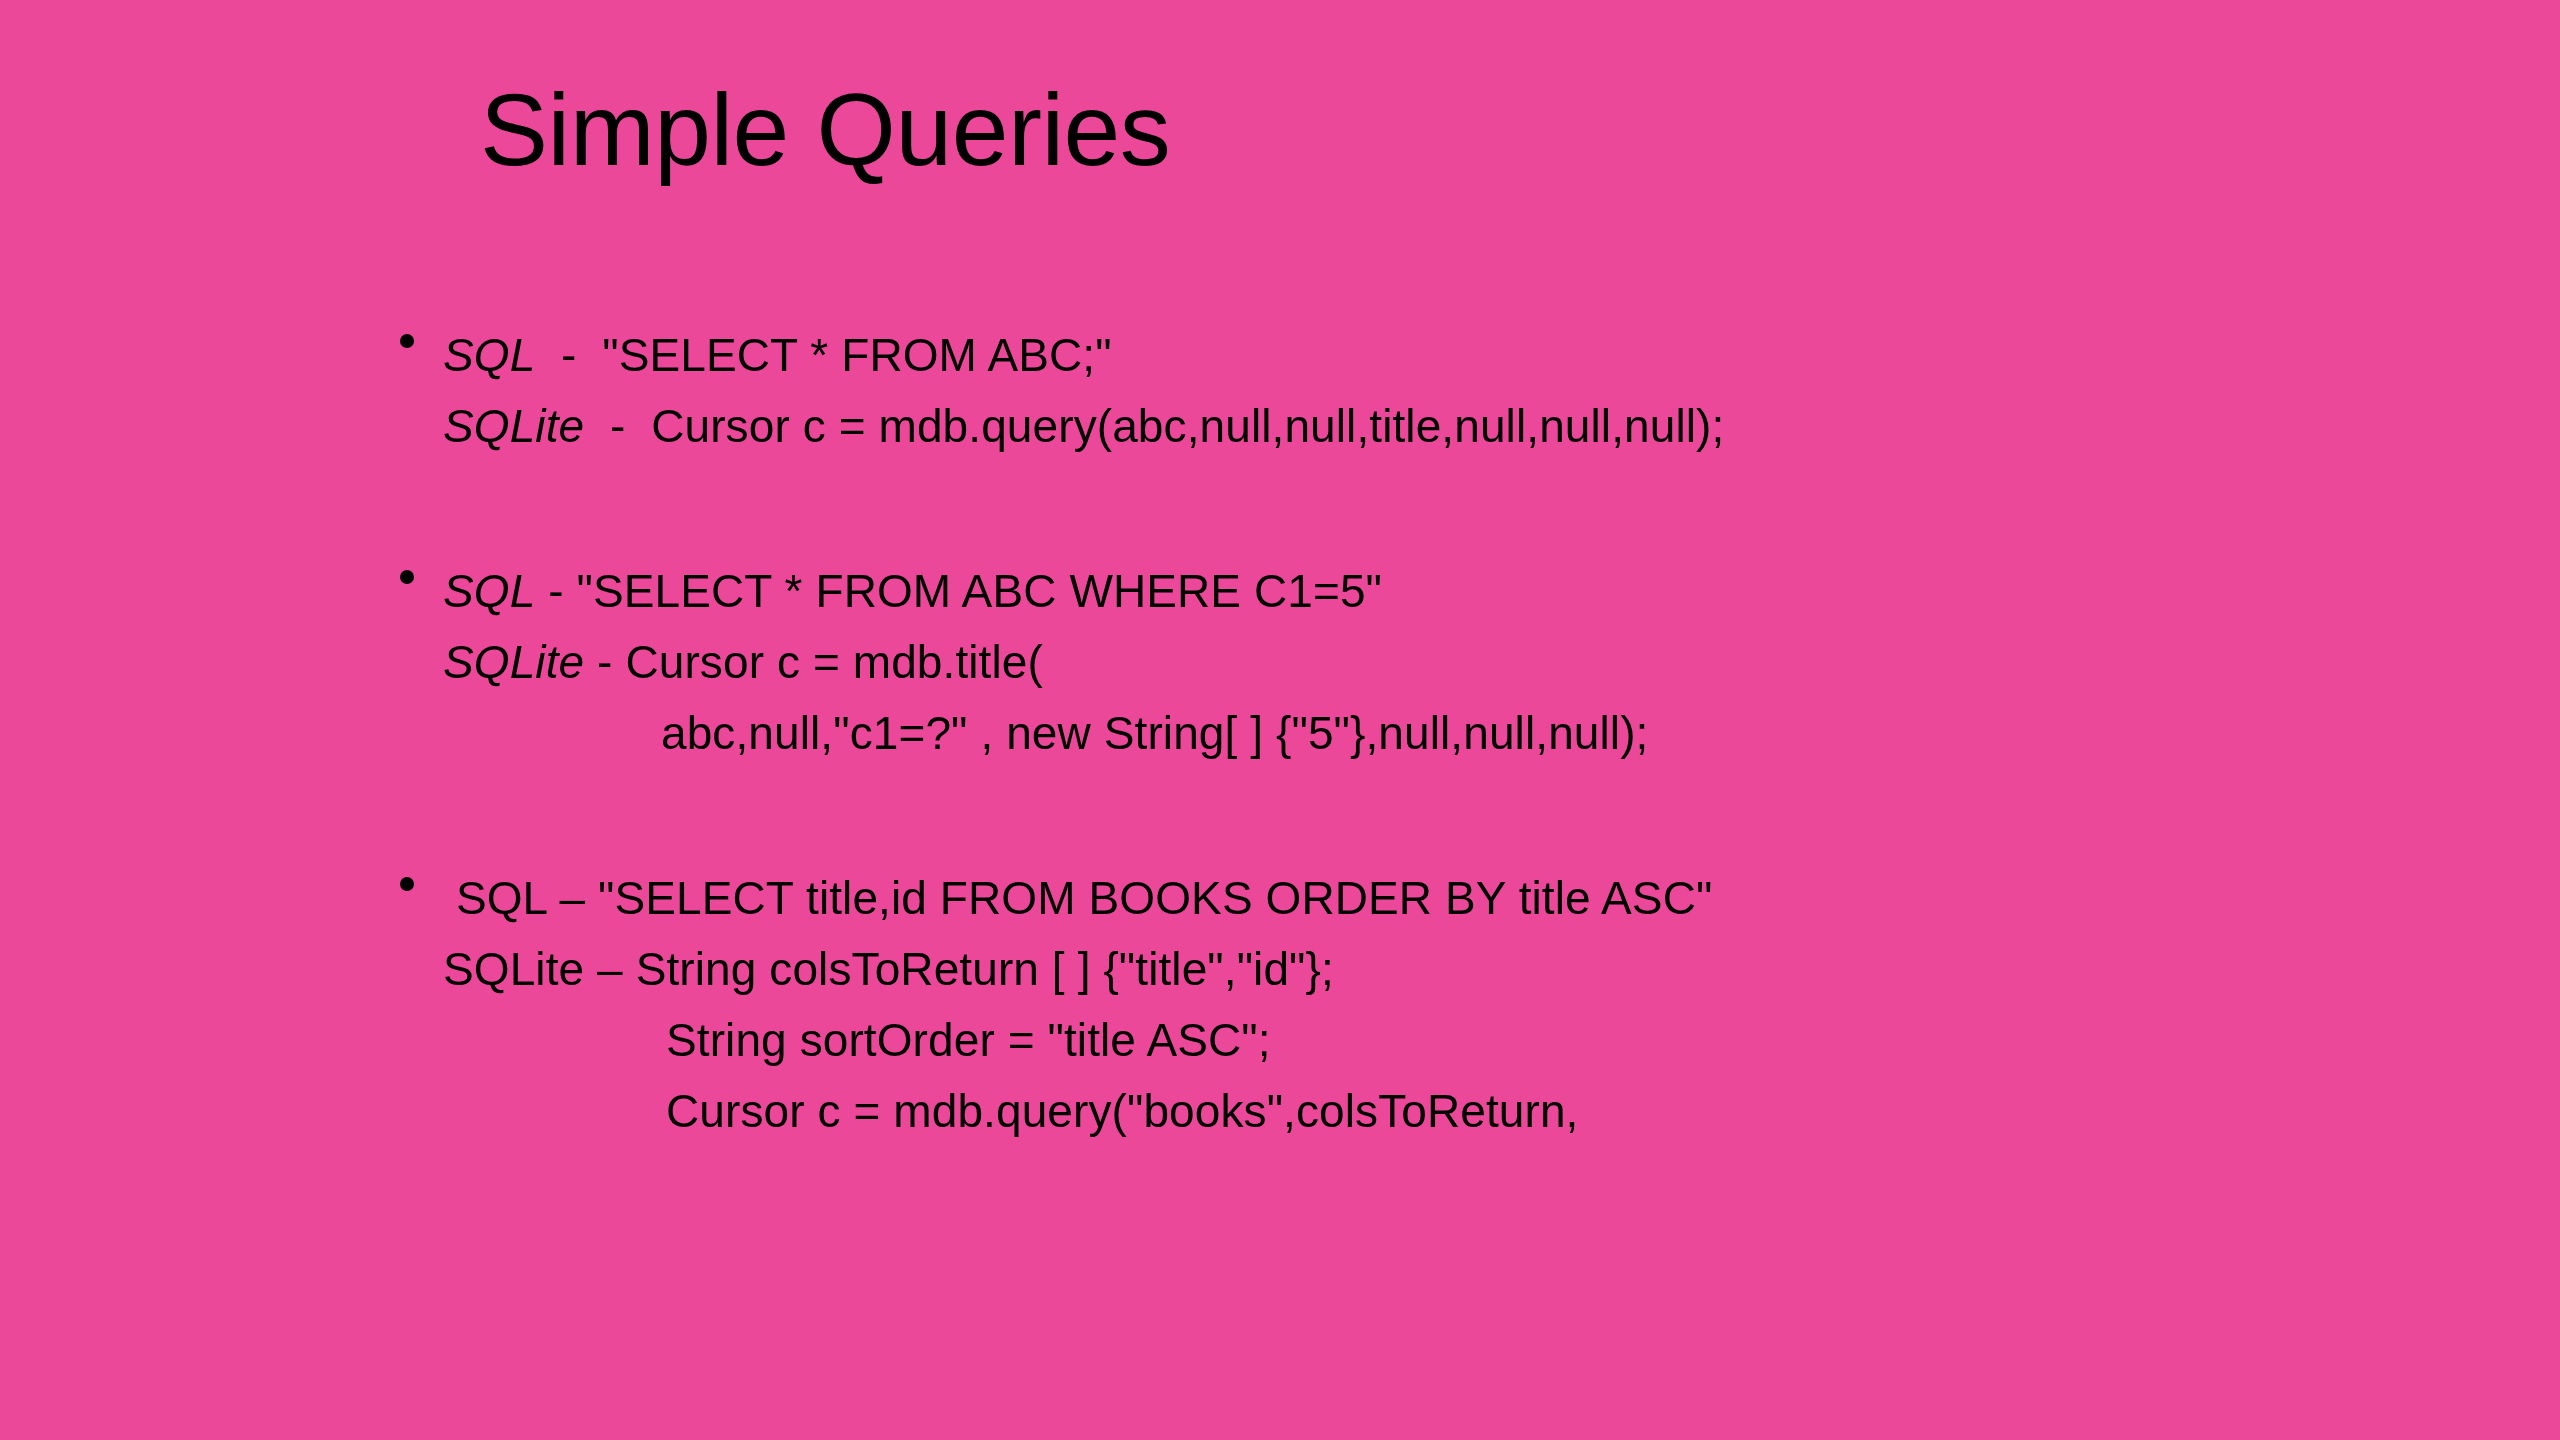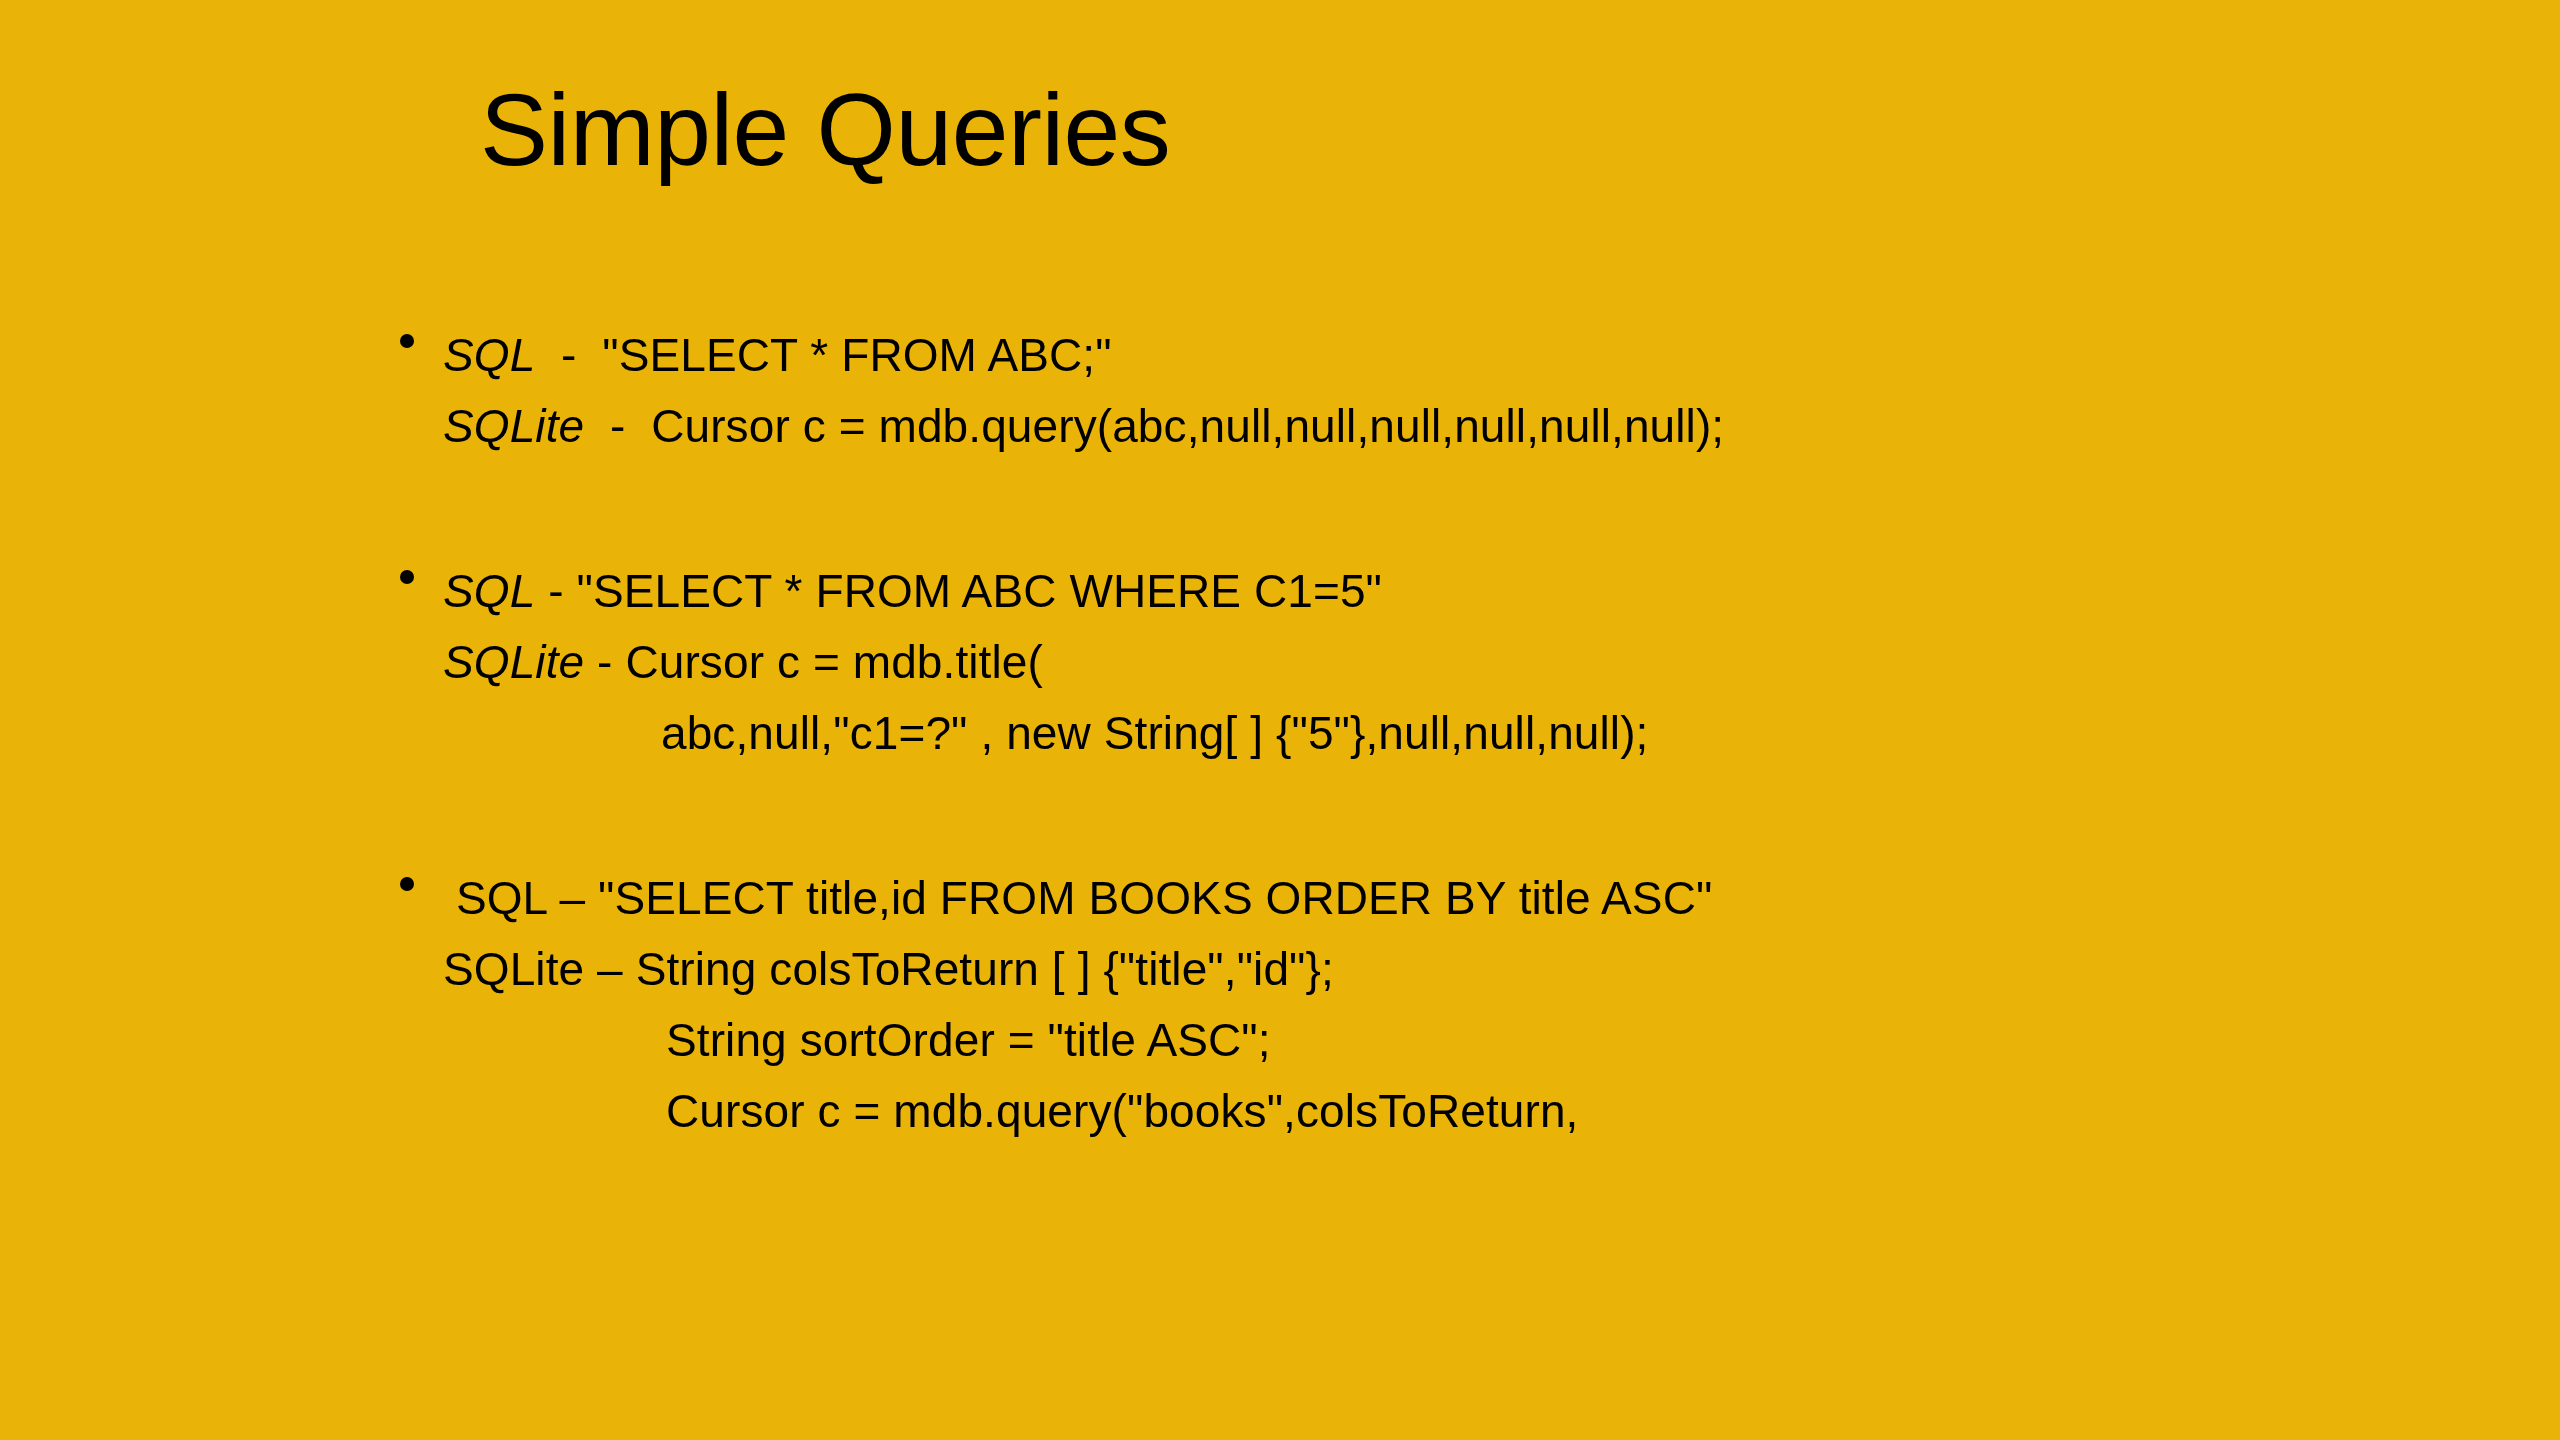--- a/index.html
+++ b/index.html
@@ -14,21 +14,21 @@
     overflow: hidden;
     font-family: "Liberation Sans", sans-serif;
     color: #000000;
     -webkit-font-smoothing: antialiased;
   }
 
   .slide {
     position: relative;
     width: 2560px;
     height: 1440px;
-    background: #eab308;
+    background: #ec4899;
     box-sizing: border-box;
   }
 
   
   .slide-title {
     position: absolute;
     left: 480px;
     top: 72px;
     font-size: 102px;
     font-weight: 400;
@@ -92,21 +92,21 @@
 <div class="slide">
 
   <div class="slide-title">Simple Queries</div>
 
   <div class="body-content">
 
     <div class="bullet-group">
       <span class="bullet-marker"></span>
       <div class="bullet-lines">
         <div class="code-line indent-0"><span class="lang-italic">SQL</span><span class="lang-plain">  -  </span><span class="lang-plain">"SELECT * FROM ABC;"</span></div>
-        <div class="code-line indent-0"><span class="lang-italic">SQLite</span><span class="lang-plain">  -  </span><span class="lang-plain">Cursor c = mdb.query(abc,null,null,null,null,null,null);</span></div>
+        <div class="code-line indent-0"><span class="lang-italic">SQLite</span><span class="lang-plain">  -  </span><span class="lang-plain">Cursor c = mdb.query(abc,null,null,title,null,null,null);</span></div>
       </div>
     </div>
 
     <div class="bullet-group">
       <span class="bullet-marker"></span>
       <div class="bullet-lines">
         <div class="code-line indent-0"><span class="lang-italic">SQL</span><span class="lang-plain"> - </span><span class="lang-plain">"SELECT * FROM ABC WHERE C1=5"</span></div>
         <div class="code-line indent-0"><span class="lang-italic">SQLite</span><span class="lang-plain"> - </span><span class="lang-plain">Cursor c = mdb.title(</span></div>
         <div class="code-line indent-2"><span class="lang-plain">abc,null,"c1=?" , new String[ ] {"5"},null,null,null);</span></div>
       </div>

